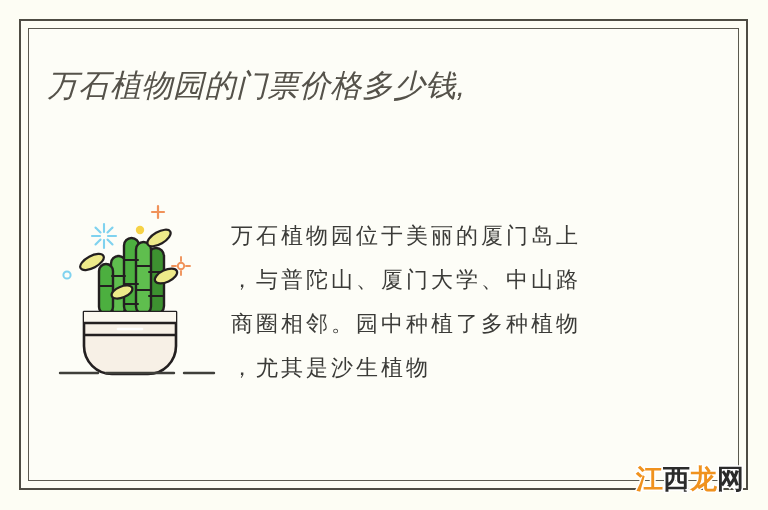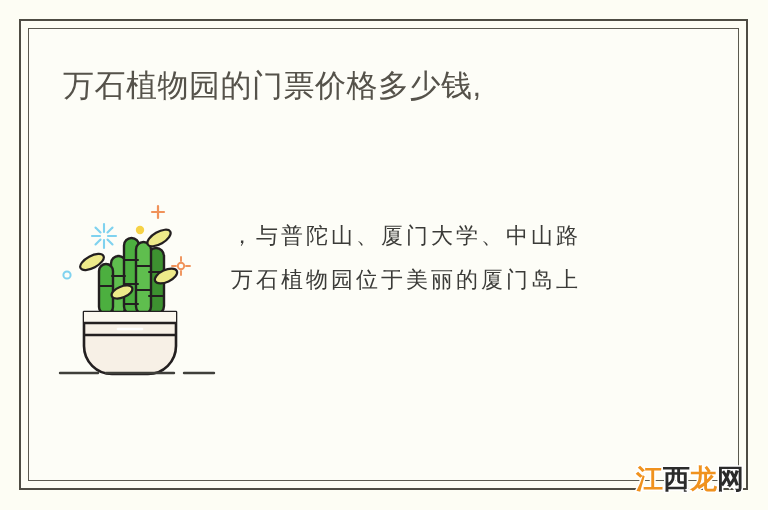--- a/index.html
+++ b/index.html
@@ -38,23 +38,24 @@
     width: 711px;
     height: 453px;
     border: 1px solid #5b594f;
     box-sizing: border-box;
     background: #fdfdf7;
   }
 
   
   .title-block {
     position: absolute;
-    left: 63px;
+    left: 47px;
     top: 63px;
     width: 640px;
+    font-style: italic;
   }
   .title-line {
     font-size: 31px;
     line-height: 45px;
     color: #55524a;
     letter-spacing: 0.5px;
     white-space: nowrap;
     font-weight: 400;
   }
 
@@ -184,22 +185,24 @@
 
       <g stroke="#3f3f3a" stroke-width="2.4" stroke-linecap="round">
         <line x1="4" y1="177" x2="42" y2="177"></line>
         <line x1="50" y1="177" x2="118" y2="177"></line>
         <line x1="128" y1="177" x2="158" y2="177"></line>
       </g>
     </svg>
   </div>
 
   <div class="body-block">
+    <div class="body-line">万石植物园位于美丽的厦门岛上</div>
     <div class="body-line">，与普陀山、厦门大学、中山路</div>
-    <div class="body-line">万石植物园位于美丽的厦门岛上</div>
+    <div class="body-line">商圈相邻。园中种植了多种植物</div>
+    <div class="body-line">，尤其是沙生植物</div>
   </div>
 
   <div class="watermark">
     <span class="wm-char wm-orange">江</span>
     <span class="wm-char wm-dark">西</span>
     <span class="wm-char wm-orange">龙</span>
     <span class="wm-char wm-dark">网</span>
   </div>
 
 </div>

